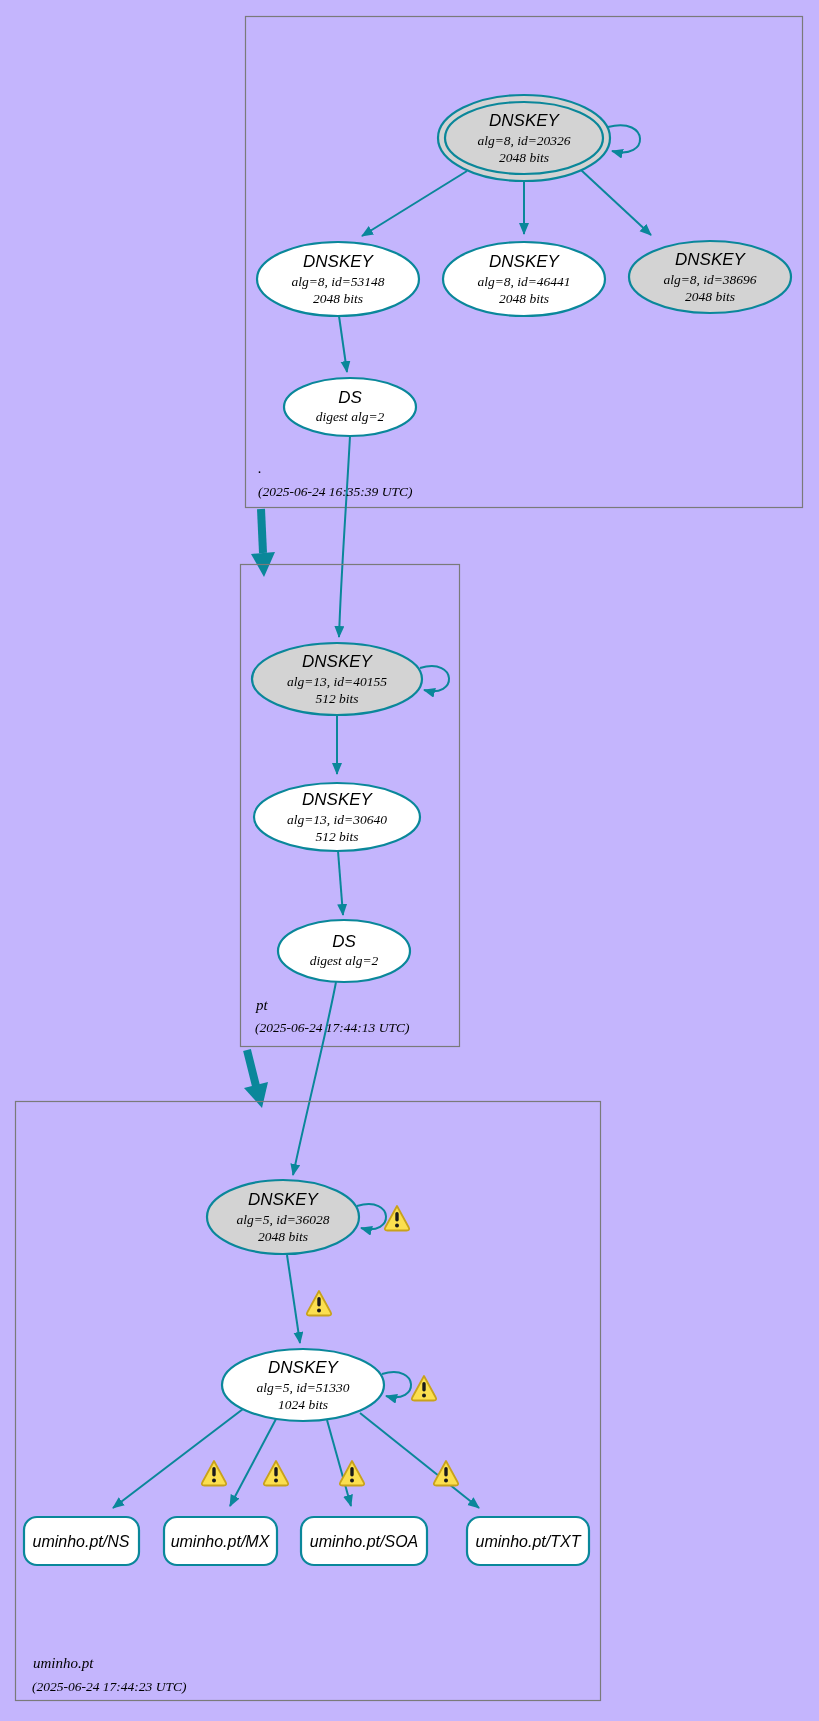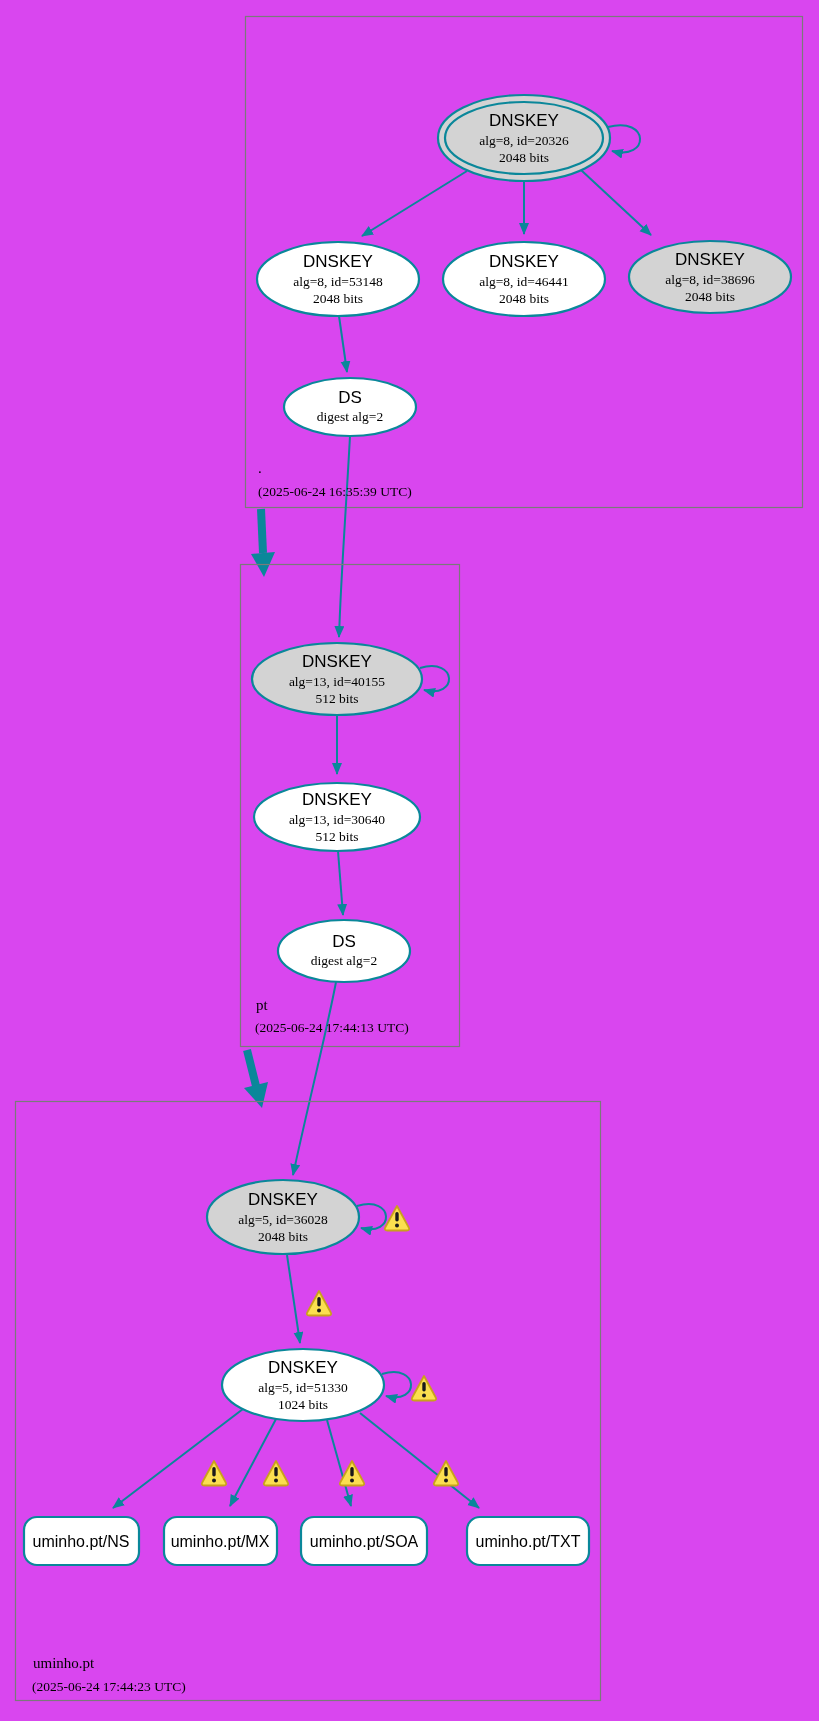--- a/index.html
+++ b/index.html
@@ -1,16 +1,16 @@
 <!DOCTYPE html>
 <html><head>
 <meta charset="utf-8">
 <style>
   html,body { margin:0; padding:0; background:#ffffff; }
-  .canvas { position:relative; width:819px; height:1721px; background:#d946ef; overflow:hidden; }
+  .canvas { position:relative; width:819px; height:1721px; background:#c4b5fd; overflow:hidden;font-style:italic; }
   svg { font-family:"Liberation Sans", sans-serif; }
   .zonebox { fill:none; stroke:#7a7a7a; stroke-width:1.2; }
   .edge { stroke:#0a879a; stroke-width:2; fill:none; }
   .thick { stroke:#0a879a; stroke-width:8; fill:none; }
   .thickhead { fill:#0a879a; stroke:none; }
   .nstroke { stroke:#0a879a; stroke-width:2.2; }
   .fill-gray { fill:#d3d3d3; }
   .fill-white { fill:#ffffff; }
   .ntitle { font-size:17px; font-family:"Liberation Sans",sans-serif; text-anchor:middle; fill:#000; }
   .ndetail { font-size:13.5px; font-family:"Liberation Serif",serif; text-anchor:middle; fill:#000; }

